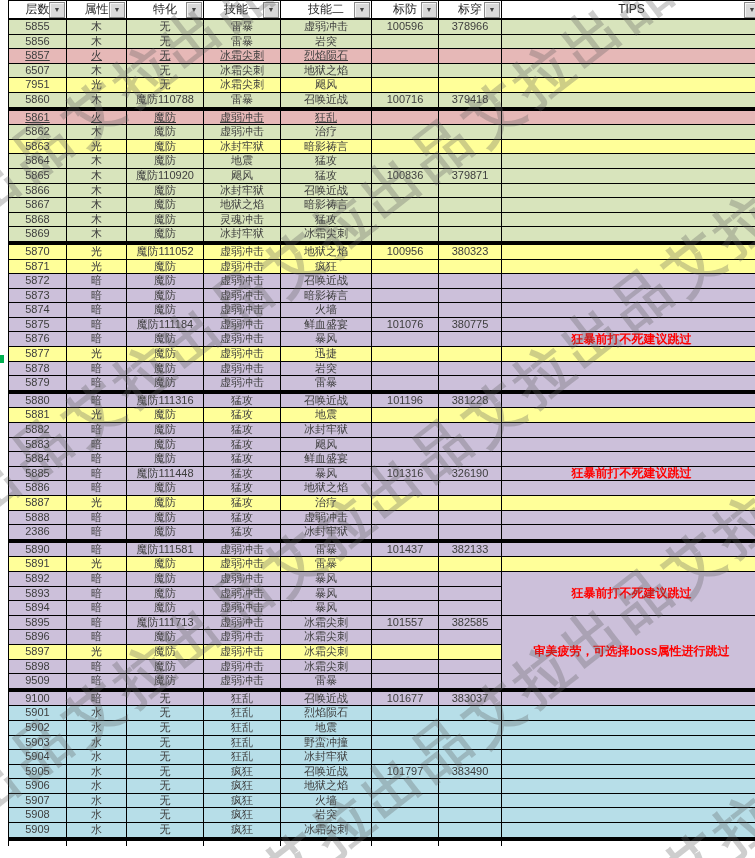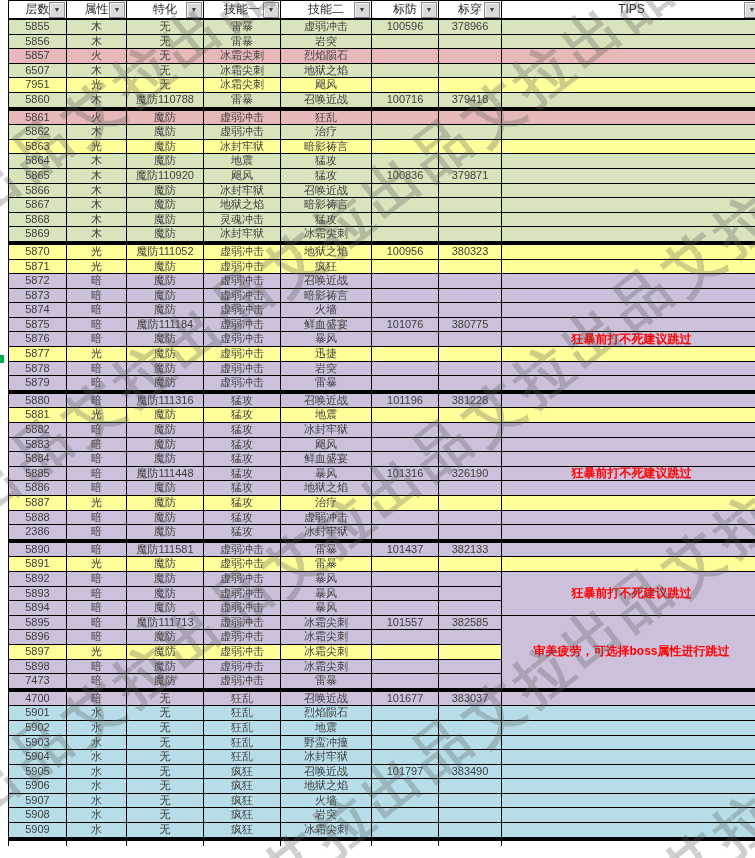--- a/index.html
+++ b/index.html
@@ -19,21 +19,21 @@
   }
   .hlabel{display:inline-block;max-width:calc(100% - 18px);}
   .dd{
     position:absolute;right:1px;top:1px;width:14px;height:14px;
     background:#d9d9d9;border:1px solid #8a8a8a;
     font-size:7px;color:#444;line-height:14px;text-align:center;cursor:pointer;
     box-shadow:inset 1px 1px 0 #f4f4f4;
   }
   tbody td{height:13.6px;font-size:11px;color:#3d3d3d;}
   .row-green  td{background:var(--c-green);}
-  .row-red    td{background:var(--c-red);}
+  .row-red    td{background:var(--c-red);text-decoration:underline;}
   .row-yellow td{background:var(--c-yellow);}
   .row-purple td{background:var(--c-purple);}
   .row-blue   td{background:var(--c-blue);}
   .sep td{height:2px;background:#000;border:1px solid #000;line-height:0;font-size:0;}
   .partial td{height:5px;background:#fff;border-bottom:none;}
   .tip-text{color:var(--c-tip_text);font-weight:bold;font-size:12px;margin-top:48px;}
   #wm-layer{
     position:absolute;left:0;top:0;width:755px;height:858px;
     pointer-events:none;overflow:hidden;z-index:10;
   }
@@ -540,33 +540,33 @@
         <tr class="row-purple">
           <td>5898</td>
           <td>暗</td>
           <td>魔防</td>
           <td>虚弱冲击</td>
           <td>冰霜尖刺</td>
           <td></td>
           <td></td>
         </tr>
         <tr class="row-purple">
-          <td>7473</td>
+          <td>9509</td>
           <td>暗</td>
           <td>魔防</td>
           <td>虚弱冲击</td>
           <td>雷暴</td>
           <td></td>
           <td></td>
         </tr>
         <tr class="sep">
           <td colspan="8"></td>
         </tr>
         <tr class="row-purple">
-          <td>4700</td>
+          <td>9100</td>
           <td>暗</td>
           <td>无</td>
           <td>狂乱</td>
           <td>召唤近战</td>
           <td>101677</td>
           <td>383037</td>
           <td></td>
         </tr>
         <tr class="row-blue">
           <td>5901</td>

